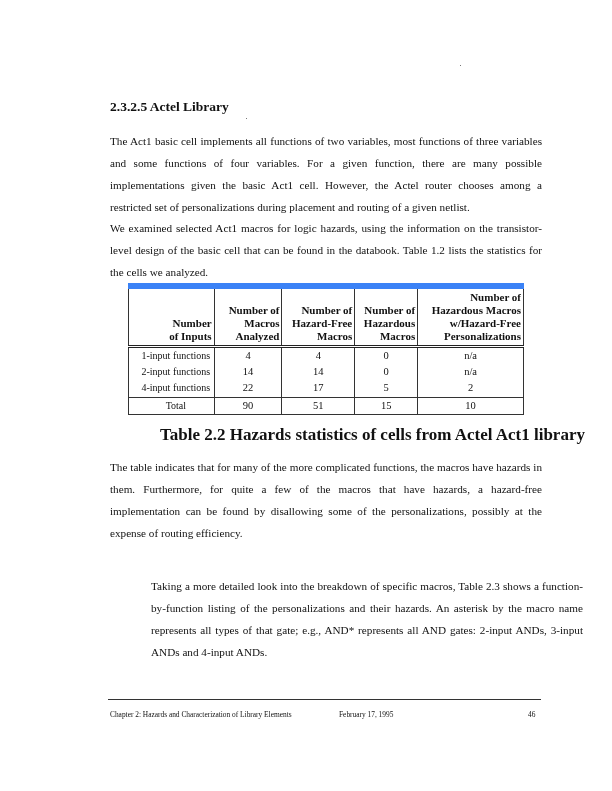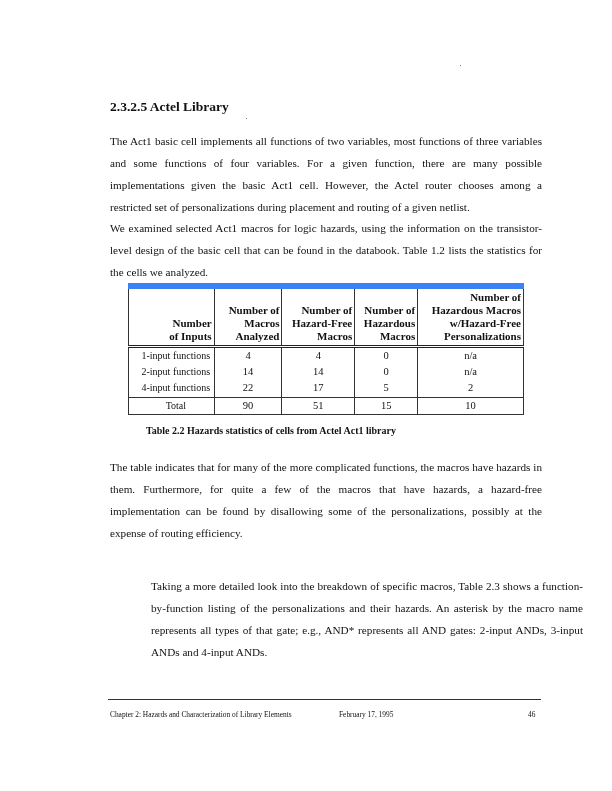--- a/index.html
+++ b/index.html
@@ -16,21 +16,21 @@
                 font-size: 10px; }
   table.stats th { font-weight: bold; font-size: 11px; line-height: 13px; vertical-align: bottom;
                    padding: 2px 2px 2px 2px; border-left: 1px solid #333; border-right: 1px solid #333;
                    border-top: 6px solid #3b82f6; text-align: right; }
   table.stats thead tr { height: 59px; }
   table.stats thead th { border-bottom: 3px double #222; }
   table.stats td { border-left: 1px solid #333; border-right: 1px solid #333; text-align: center;
                    padding: 0; height: 16.2px; line-height: 16px; font-size: 10.5px; }
   table.stats td.label { text-align: center; padding-left: 9px; font-size: 10px; }
   table.stats tr.total td { border-top: 1px solid #333; border-bottom: 1px solid #333; }
-  .caption { position: absolute; left: 146px; top: 425px; font-size: 10px; font-weight: bold; }
+  .caption { position: absolute; left: 160px; top: 425px; font-size: 17px; font-weight: bold; }
   .footer-rule { position: absolute; left: 108px; top: 699px; width: 433px; height: 1px; background: #333; }
   .footer { position: absolute; top: 710px; font-size: 7.4px; }
   #footer-chapter { left: 110px; }
   #footer-date { left: 339px; }
   #footer-page { left: 528px; }
   .speck { position: absolute; width: 1px; height: 1px; background: #777; }
 </style>
 </head>
 <body>
 

